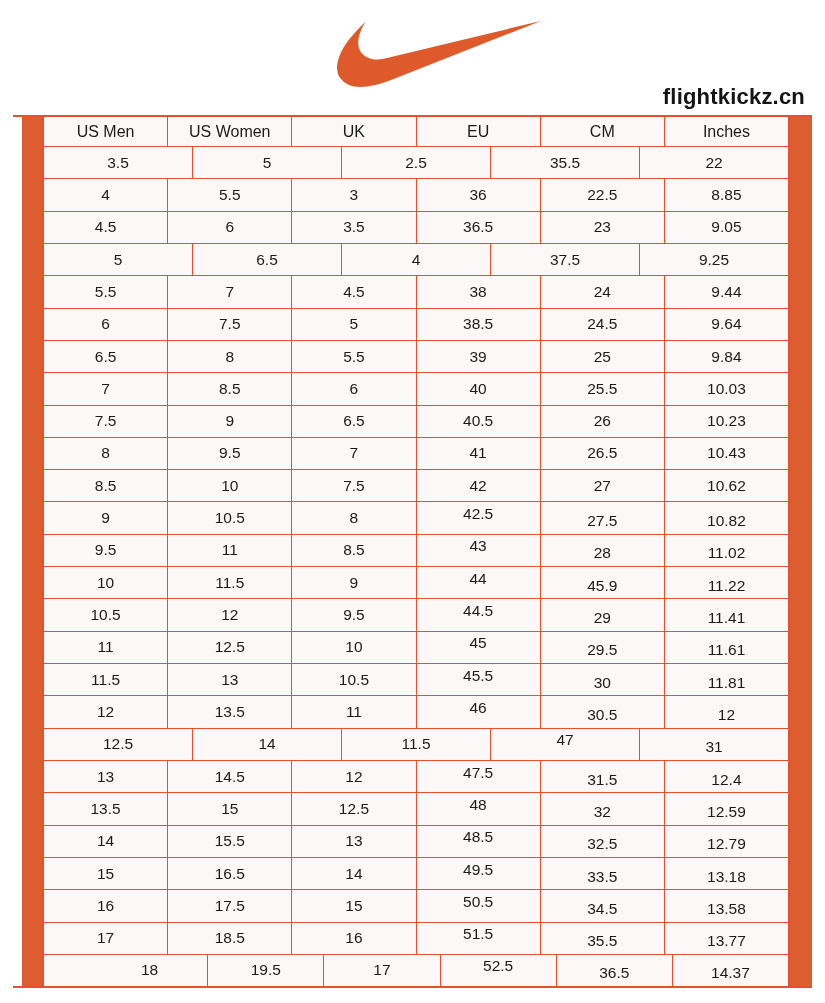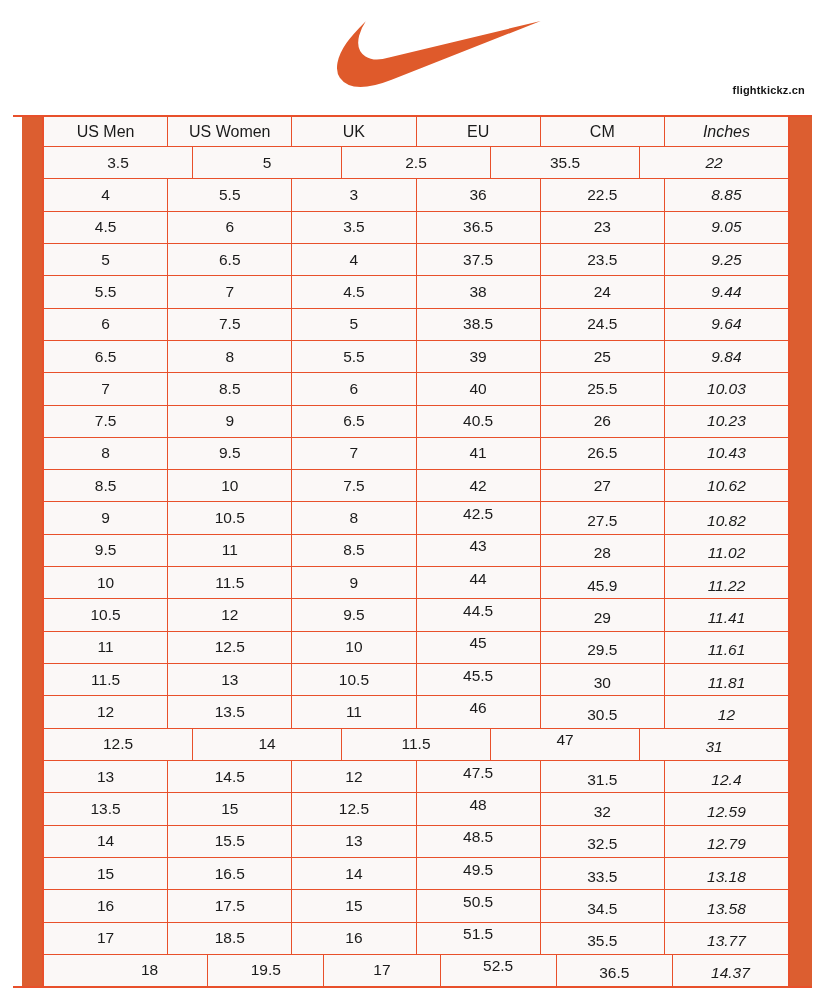--- a/index.html
+++ b/index.html
@@ -12,21 +12,21 @@
   }
 
   
   .logo-wrap {
     position: absolute; left: 337px; top: 10px;
     width: 205px; height: 88px;
   }
   .logo-wrap svg { width: 100%; height: 100%; display: block; }
   .site-name {
     position: absolute; right: 20px; top: 84px;
-    font-size: 11px; font-weight: 700; color: #141414;
+    font-size: 22px; font-weight: 700; color: #141414;
     letter-spacing: 0.2px;
   }
 
   
   .frame {
     position: absolute; left: 13px; top: 115px;
     width: 799px; height: 873px;
     display: flex; align-items: stretch;
     border-top: 2px solid #E8502B;
     border-bottom: 2px solid #E8502B;
@@ -48,21 +48,21 @@
     text-align: center;
   }
   .row:last-child { border-bottom: none; margin-left: 48px; }
   .row.head { flex: 0 0 30px; }
   .cell {
     flex: 1 1 0;
     display: flex; align-items: center; justify-content: center;
     border-right: 1.6px solid #E8502B;
     font-size: 15.5px;
   }
-  .cell:last-child { border-right: none; font-style: italic; }
+  .cell:last-child { border-right: none; }
   .row.head .cell { font-size: 16px; }
   .cell.raise span { transform: translateY(-4px); }
   .cell.lower span { transform: translateY(3px); }
 </style>
 </head>
 <body>
 
 <div class="logo-wrap">
   <svg viewBox="0 0 69 32" preserveAspectRatio="none">
     <path fill="#DF5A2B" d="M68.56 4L18.4 25.36Q12.16 28 7.92 28q-4.8 0-6.96-3.36-1.36-2.16-.8-5.48t2.96-7.08q2-3.04 6.56-8-1.6 2.56-2.24 5.28-1.2 5.12 2.16 7.52Q11.2 18 13.44 18q1.8 0 4.08-.72z"></path>
@@ -158,23 +158,20 @@
           <div class="cell">
             <span>6.5</span>
           </div>
           <div class="cell">
             <span>4</span>
           </div>
           <div class="cell">
             <span>37.5</span>
           </div>
           <div class="cell">
-            <span>23.5</span>
-          </div>
-          <div class="cell">
             <span>9.25</span>
           </div>
         </div>
         <div class="row">
           <div class="cell">
             <span>5.5</span>
           </div>
           <div class="cell">
             <span>7</span>
           </div>

